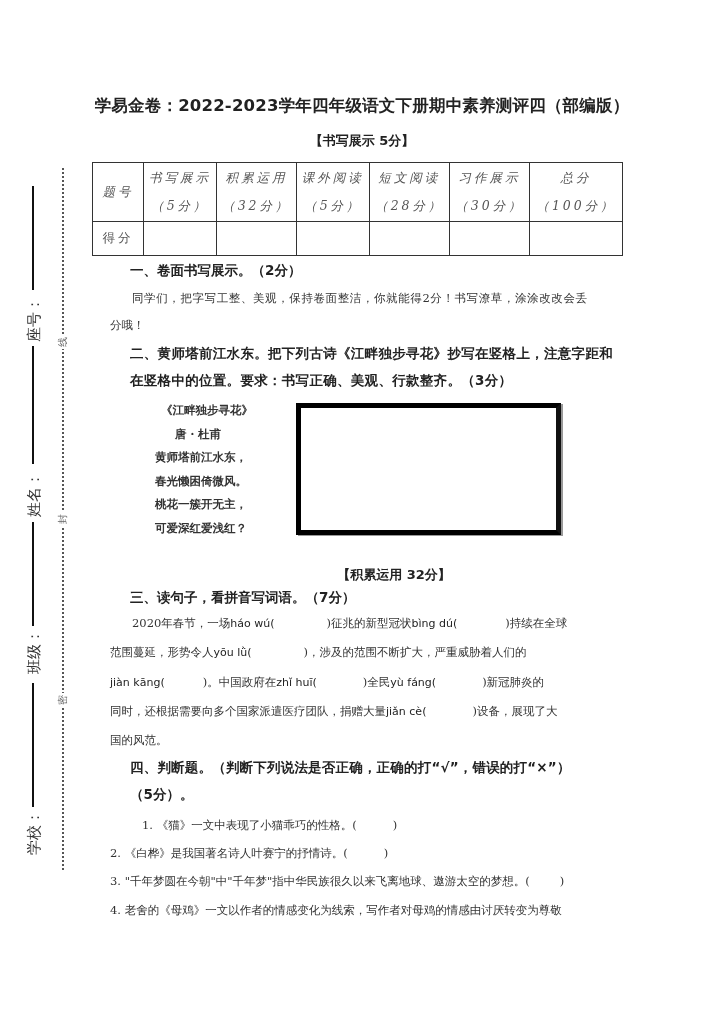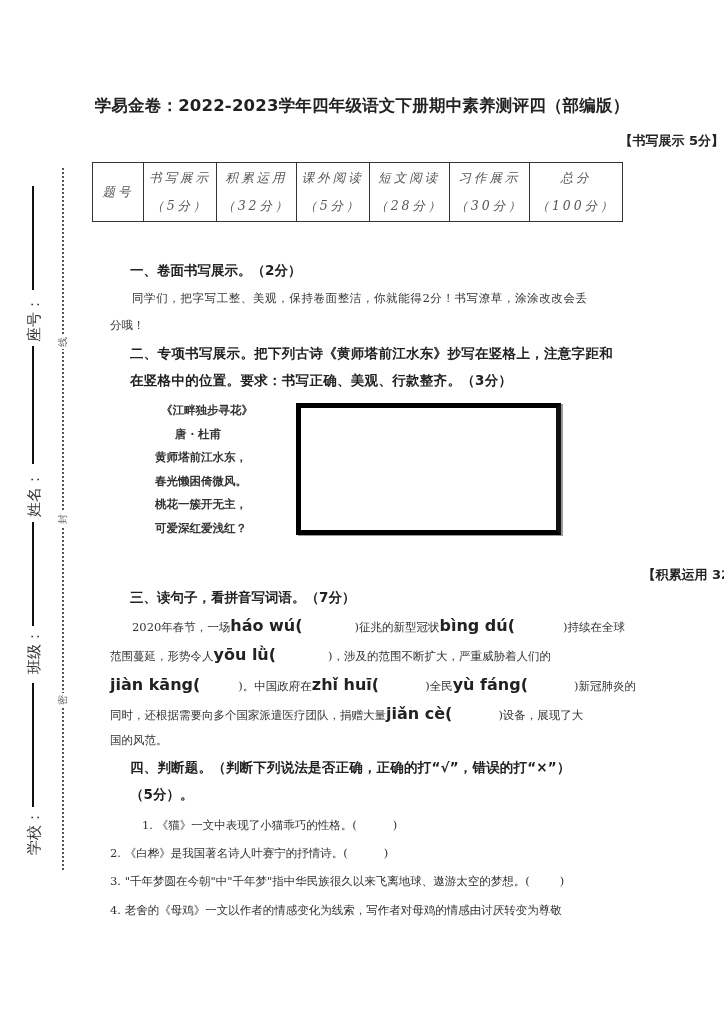--- a/index.html
+++ b/index.html
@@ -6,35 +6,35 @@
   body { width:724px; height:1024px; position:relative; overflow:hidden;
          font-family:"DejaVu Sans", sans-serif; color:#222; }
   .margin-line { position:absolute; left:32px; width:2px; background:#111; }
   .margin-label { position:absolute; left:14px; width:40px; height:40px; transform:rotate(-90deg);
                   font-family:"DejaVu Serif", serif; font-size:15px; color:#333; text-align:center; line-height:40px; white-space:nowrap; }
   .dot-line { position:absolute; left:62px; top:168px; height:702px; width:0; border-left:2px dotted #555; }
   .seal-char { position:absolute; left:56px; width:14px; font-size:10px; color:#666; background:#fff; text-align:center; transform:rotate(-90deg); }
 
   
   .title { position:absolute; top:95px; left:0; width:724px; text-align:center; font-size:16.5px; font-weight:bold; letter-spacing:0.2px; color:#222; }
-  .subhead { position:absolute; left:0; width:724px; text-align:right; font-size:13px; font-weight:bold; color:#222; }
+  .subhead { position:absolute; left:0; width:724px; text-align:center; font-size:13px; font-weight:bold; color:#222; }
 
   
   table.score { position:absolute; left:92px; top:162px; width:531px; border-collapse:collapse;
                 font-family:"DejaVu Serif", serif; font-size:12.5px; color:#555; }
   table.score td { border:1px solid #333; text-align:center; vertical-align:middle; padding:0; }
   table.score tr.r1 td { height:58px;font-style:italic; }
   table.score tr.r2 td { height:33px; }
   table.score .lbl { width:50px; letter-spacing:3px; }
   .cell-line { display:block; line-height:28px; letter-spacing:3px; }
 
   
   .h { position:absolute; left:110px; font-size:13.5px; font-weight:bold; color:#222; white-space:nowrap;margin-left:20px; }
   .p { position:absolute; left:110px; font-family:"DejaVu Serif", serif; font-size:11.5px; color:#333; white-space:nowrap; }
-  .pin { font-family:"DejaVu Sans", sans-serif; font-weight:bold; font-size:16px; color:#222; }
+  .pin { font-family:"DejaVu Sans", sans-serif; font-weight:normal; font-size:11px; color:#222; }
   .blank { display:inline-block; }
 
   
   .poem { position:absolute; left:155px; top:402px; width:120px; font-family:"DejaVu Serif", serif; font-size:11.5px; color:#333;font-weight:bold; }
   .poem div { height:23.5px; line-height:16px; white-space:nowrap; }
   .write-box { position:absolute; left:296px; top:403px; width:255px; height:122px;
                border:5px solid #000; border-right-color:#111; box-shadow:2px 1px 0 #999; background:#fff; }
 </style>
 </head>
 <body>
@@ -80,28 +80,37 @@
         </td>
     <td>
           <span class="cell-line">习作展示</span>
           <span class="cell-line">（30分）</span>
         </td>
     <td>
           <span class="cell-line">总分</span>
           <span class="cell-line">（100分）</span>
         </td>
   </tr>
+  <tr class="r2">
+    <td class="lbl">得分</td>
+    <td></td>
+    <td></td>
+    <td></td>
+    <td></td>
+    <td></td>
+    <td></td>
+  </tr>
 </tbody>
   </table>
 
 <div class="h" style="top:262px;">一、卷面书写展示。（2分）</div>
 <div class="p" style="top:291px;left:132px;letter-spacing:0.6px;">同学们，把字写工整、美观，保持卷面整洁，你就能得2分！书写潦草，涂涂改改会丢</div>
 <div class="p" style="top:318px;">分哦！</div>
 
-<div class="h" style="top:345px;letter-spacing:0.3px;">二、专项书写展示。把下列古诗《黄师塔前江水东》抄写在竖格上，注意字距和</div>
+<div class="h" style="top:345px;letter-spacing:0.3px;">二、黄师塔前江水东。把下列古诗《江畔独步寻花》抄写在竖格上，注意字距和</div>
 <div class="h" style="top:372px;letter-spacing:0.3px;">在竖格中的位置。要求：书写正确、美观、行款整齐。（3分）</div>
 
 <div class="poem">
   <div style="padding-left:6px;">《江畔独步寻花》</div>
   <div style="padding-left:20px;">唐・杜甫</div>
   <div>黄师塔前江水东，</div>
   <div>春光懒困倚微风。</div>
   <div>桃花一簇开无主，</div>
   <div>可爱深红爱浅红？</div>
 </div>

